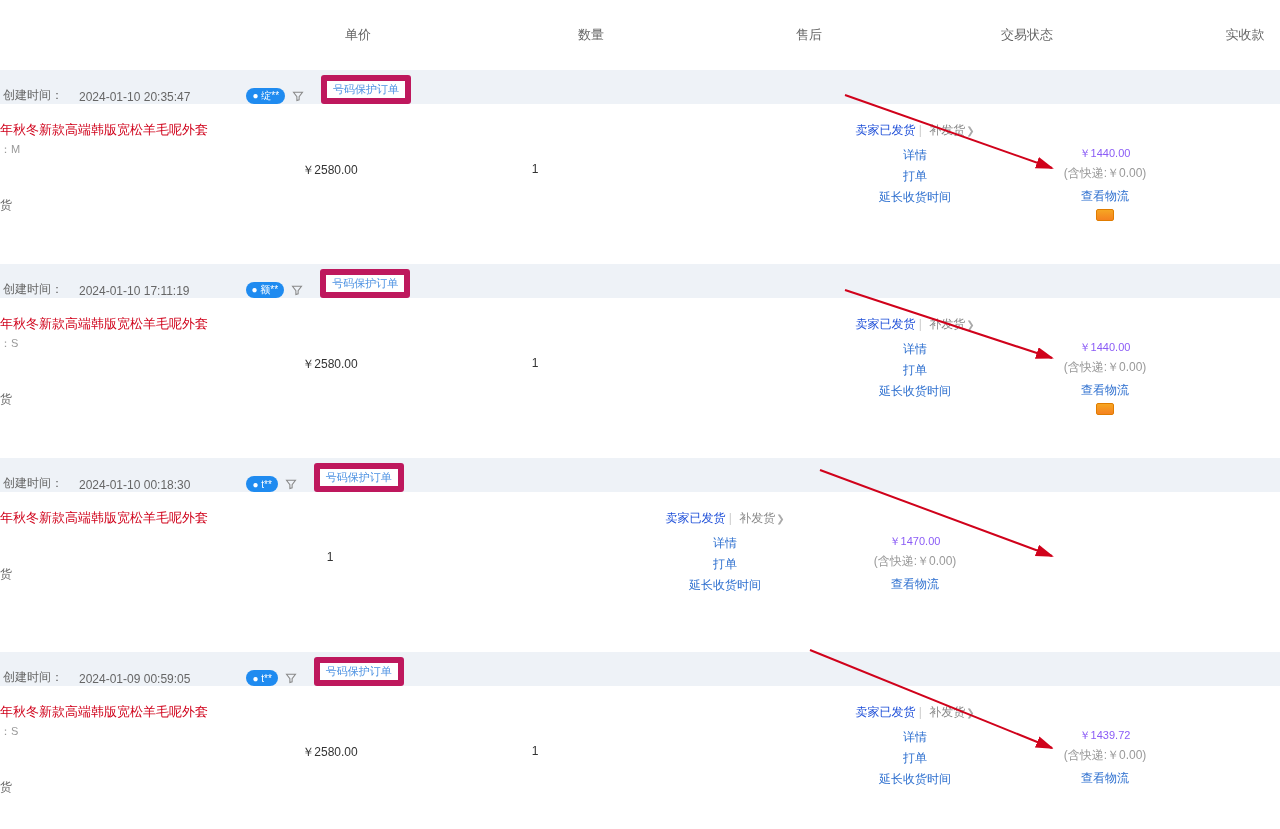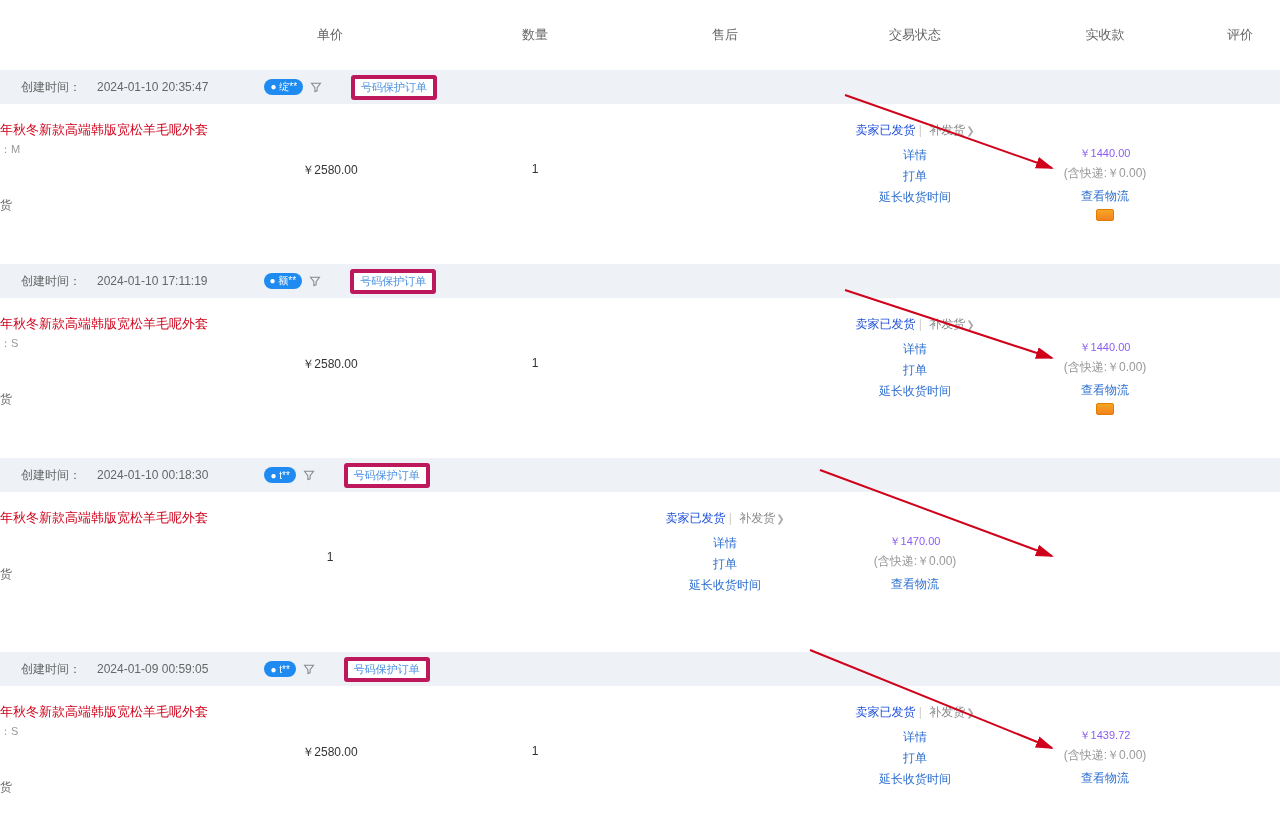--- a/index.html
+++ b/index.html
@@ -14,31 +14,32 @@
   }
 
   .columns-header {
     display: grid;
     grid-template-columns: 220px 220px 190px 190px 190px 190px 80px;
     height: 70px;
     align-items: center;
     text-align: center;
     color: #666;
     font-size: 13px;
+    gap: 28px;
   }
   .columns-header > div:first-child { text-align: left; padding-left: 8px; }
 
   .order-block { }
 
   .order-head {
     background: #eef2f7;
     height: 34px;
     display: flex;
-    align-items: center;
-    padding-left: 21px;
+    align-items: flex-end;
+    padding-left: 3px;
     gap: 16px;
     color: #666;
   }
   .order-head .created-label { color: #666; }
   .order-head .created-time  { color: #666; }
 
   .buyer-group { display: flex; align-items: center; gap: 6px; margin-left: 40px; }
 
   .buyer-badge {
     display: inline-flex; align-items: center; justify-content: center;
@@ -47,28 +48,27 @@
   }
   .buyer-badge::after { content: ""; }
 
   .filter-icon {
     width: 14px; height: 14px; display: inline-flex;
     align-items: center; justify-content: center;
   }
   .filter-icon svg { width: 12px; height: 12px; stroke: #888; fill: none; stroke-width: 1.4; }
 
   .tag-protect {
-    border: 4px solid #be185d;
+    border: 6px solid #be185d;
     color: #4a90e2;
     font-size: 11px;
     padding: 1px 6px;
     border-radius: 3px;
     background: #fff;
     cursor: default;
-    margin-left: 12px;
   }
 
   .order-body {
     display: grid;
     grid-template-columns: 220px 220px 190px 190px 190px 190px 80px;
     padding-top: 18px;
     padding-bottom: 20px;
     min-height: 160px;
   }
   .order-body > div { text-align: center; }

